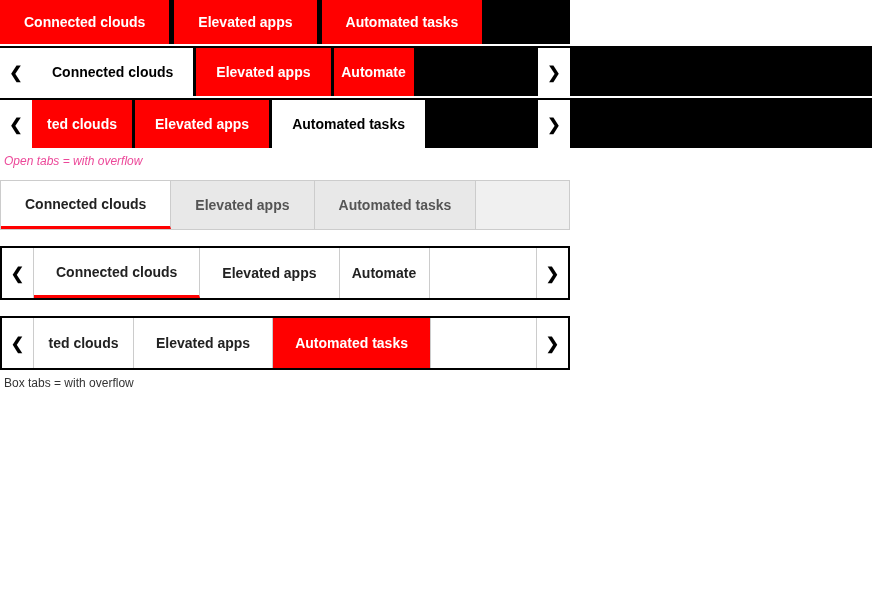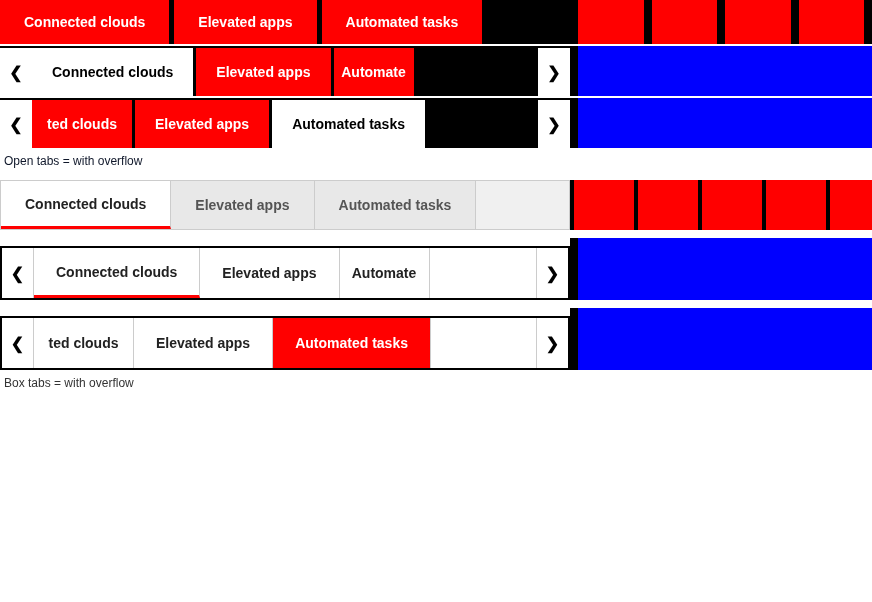--- a/index.html
+++ b/index.html
@@ -112,22 +112,23 @@
       align-items: stretch;
       height: 50px;
       background: #000;
       border-top: 2px solid #000;
     }
 
     
     .between-label {
       padding: 6px 4px;
       font-size: 12px;
-      color: #0f172a;
-      background: #fff;
+      color: #ec4899;
+      background: #fff;
+      font-style: italic;
     }
 
     
     .box-tabs-bar {
       display: flex;
       align-items: stretch;
       height: 50px;
       background: #f0f0f0;
       border: 1px solid #ccc;
     }
@@ -244,20 +245,21 @@
 
     
     .tabs-container {
       width: 570px;
     }
 
     
     .full-row {
       display: flex;
       width: 872px;
+      flex-direction: column;
     }
 
     .right-blocks {
       display: flex;
       align-items: stretch;
       flex: 1;
     }
   </style>
 </head>
 <body>

